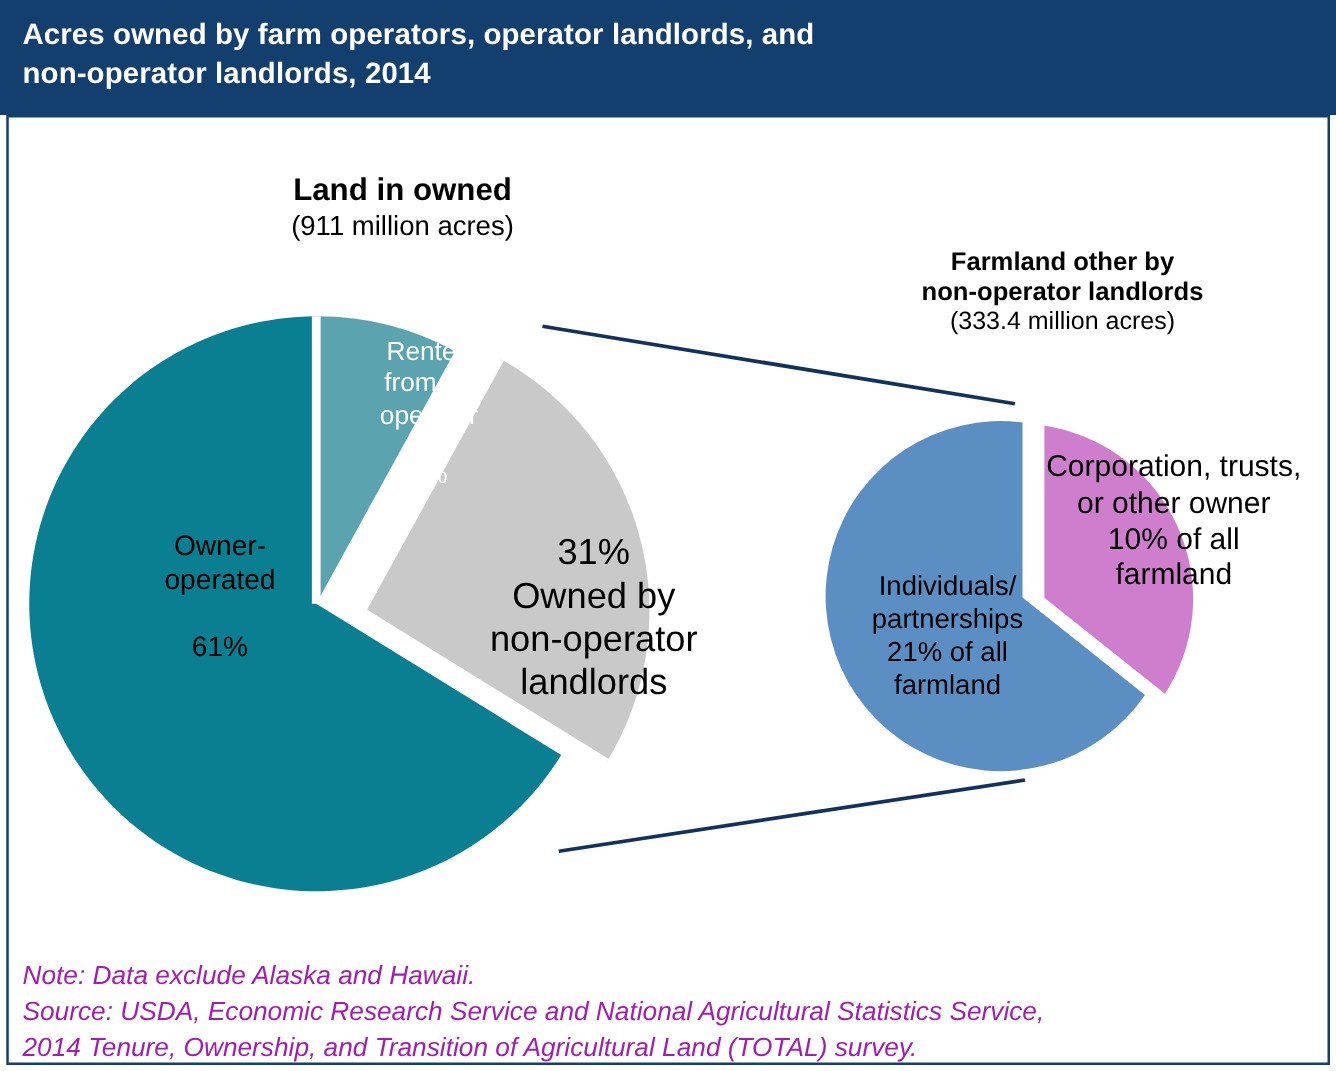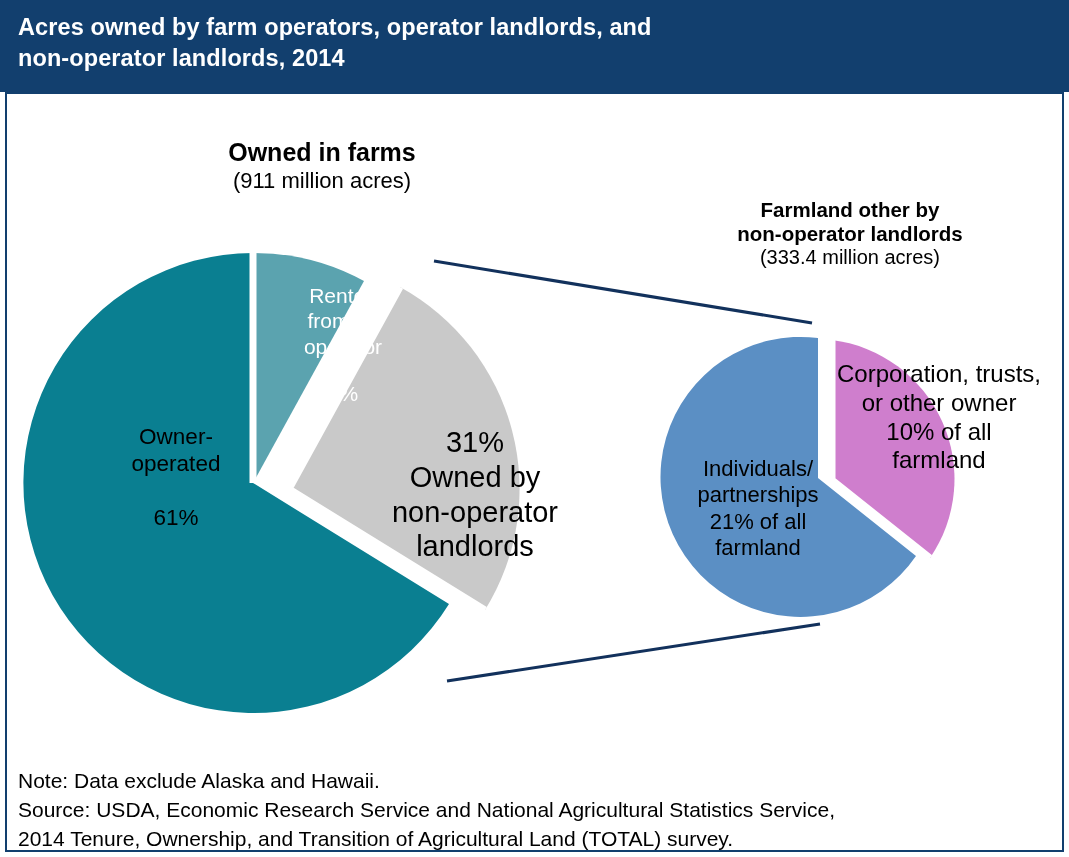--- a/index.html
+++ b/index.html
@@ -108,21 +108,21 @@
   #label-owner-operated {
     left: 86px;
     top: 423px;
     width: 180px;
     text-align: center;
     color: #000000;
     font-size: 22.5px;
   }
   #label-rented {
     left: 288px;
-    top: 258px;
+    top: 244px;
     width: 110px;
     text-align: center;
     color: #ffffff;
     font-size: 21px;
   }
   #label-rented .pct {
     display: block;
     margin-top: 22px;
   }
   #label-gray {
@@ -149,24 +149,25 @@
     color: #000000;
     font-size: 24px;
   }
 
   
   #footnote {
     position: absolute;
     left: 18px;
     top: 766px;
     width: 1020px;
-    color: #000000;
+    color: #a21caf;
     font-size: 21px;
     line-height: 29px;
     white-space: pre-line;
+    font-style: italic;
   }
 </style>
 </head>
 <body>
 
 <div id="figure">
 
   <div id="title-band">
     <div id="title-text">Acres owned by farm operators, operator landlords, and
 non-operator landlords, 2014</div>
@@ -210,21 +211,21 @@
       <path fill="#cf7ecd" transform="translate(14, 2)" d="M 818 478 L 818 338
                A 140 140 0 0 1 916 556
                Z"></path>
       <g stroke="#ffffff" stroke-width="7" fill="none">
         <path d="M 832 480 L 832 340 M 832 480 L 930 558"></path>
       </g>
     </g>
   </svg>
 
   <div id="left-heading" class="pie-heading">
-    <span class="ph-main">Owned in farms</span>
+    <span class="ph-main">Land in owned</span>
     <span class="ph-sub">(911 million acres)</span>
   </div>
 
   <div id="right-heading" class="pie-heading">
     <span class="ph-main" style="white-space:pre-line;">Farmland other by
 non-operator landlords</span>
     <span class="ph-sub">(333.4 million acres)</span>
   </div>
 
   <div id="label-owner-operated" class="slice-label">Owner-

